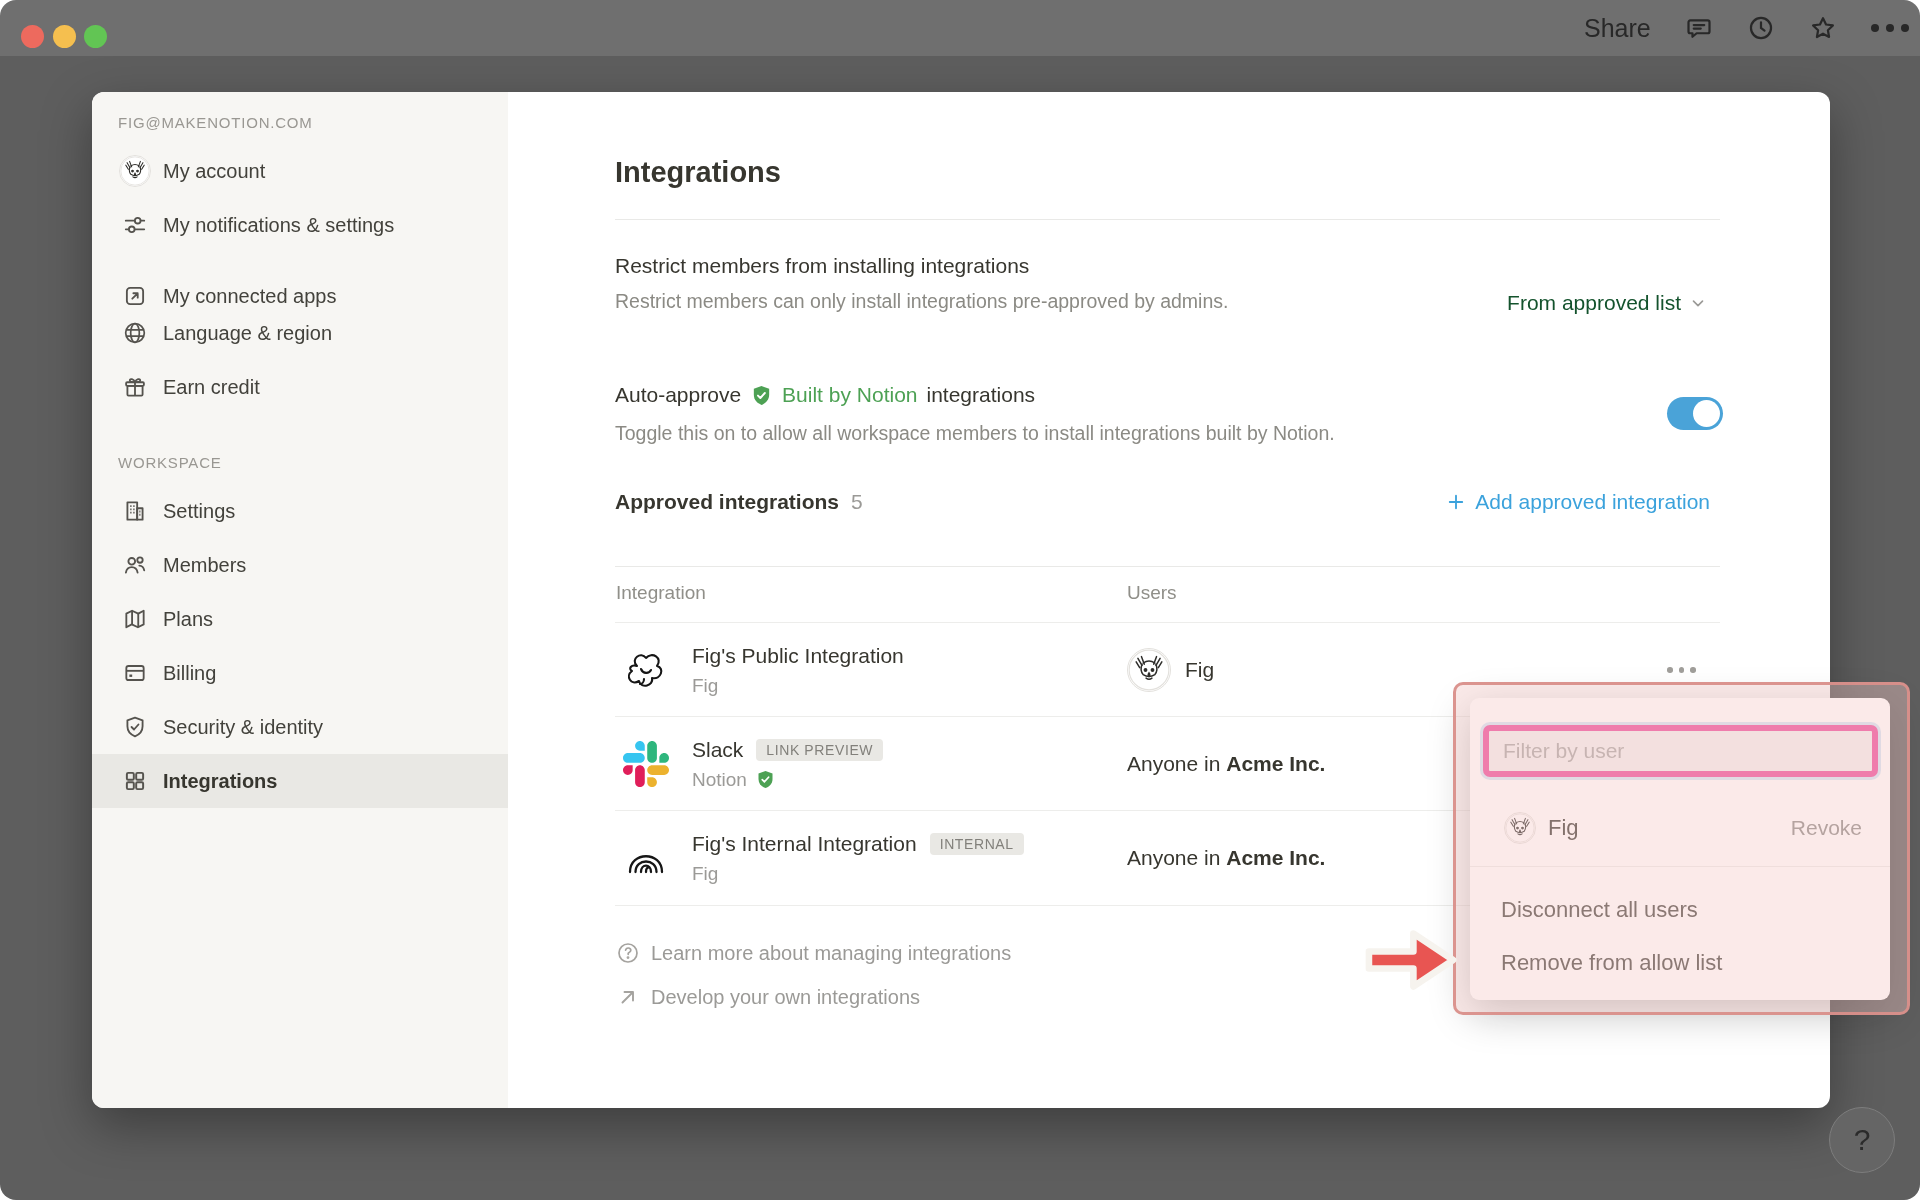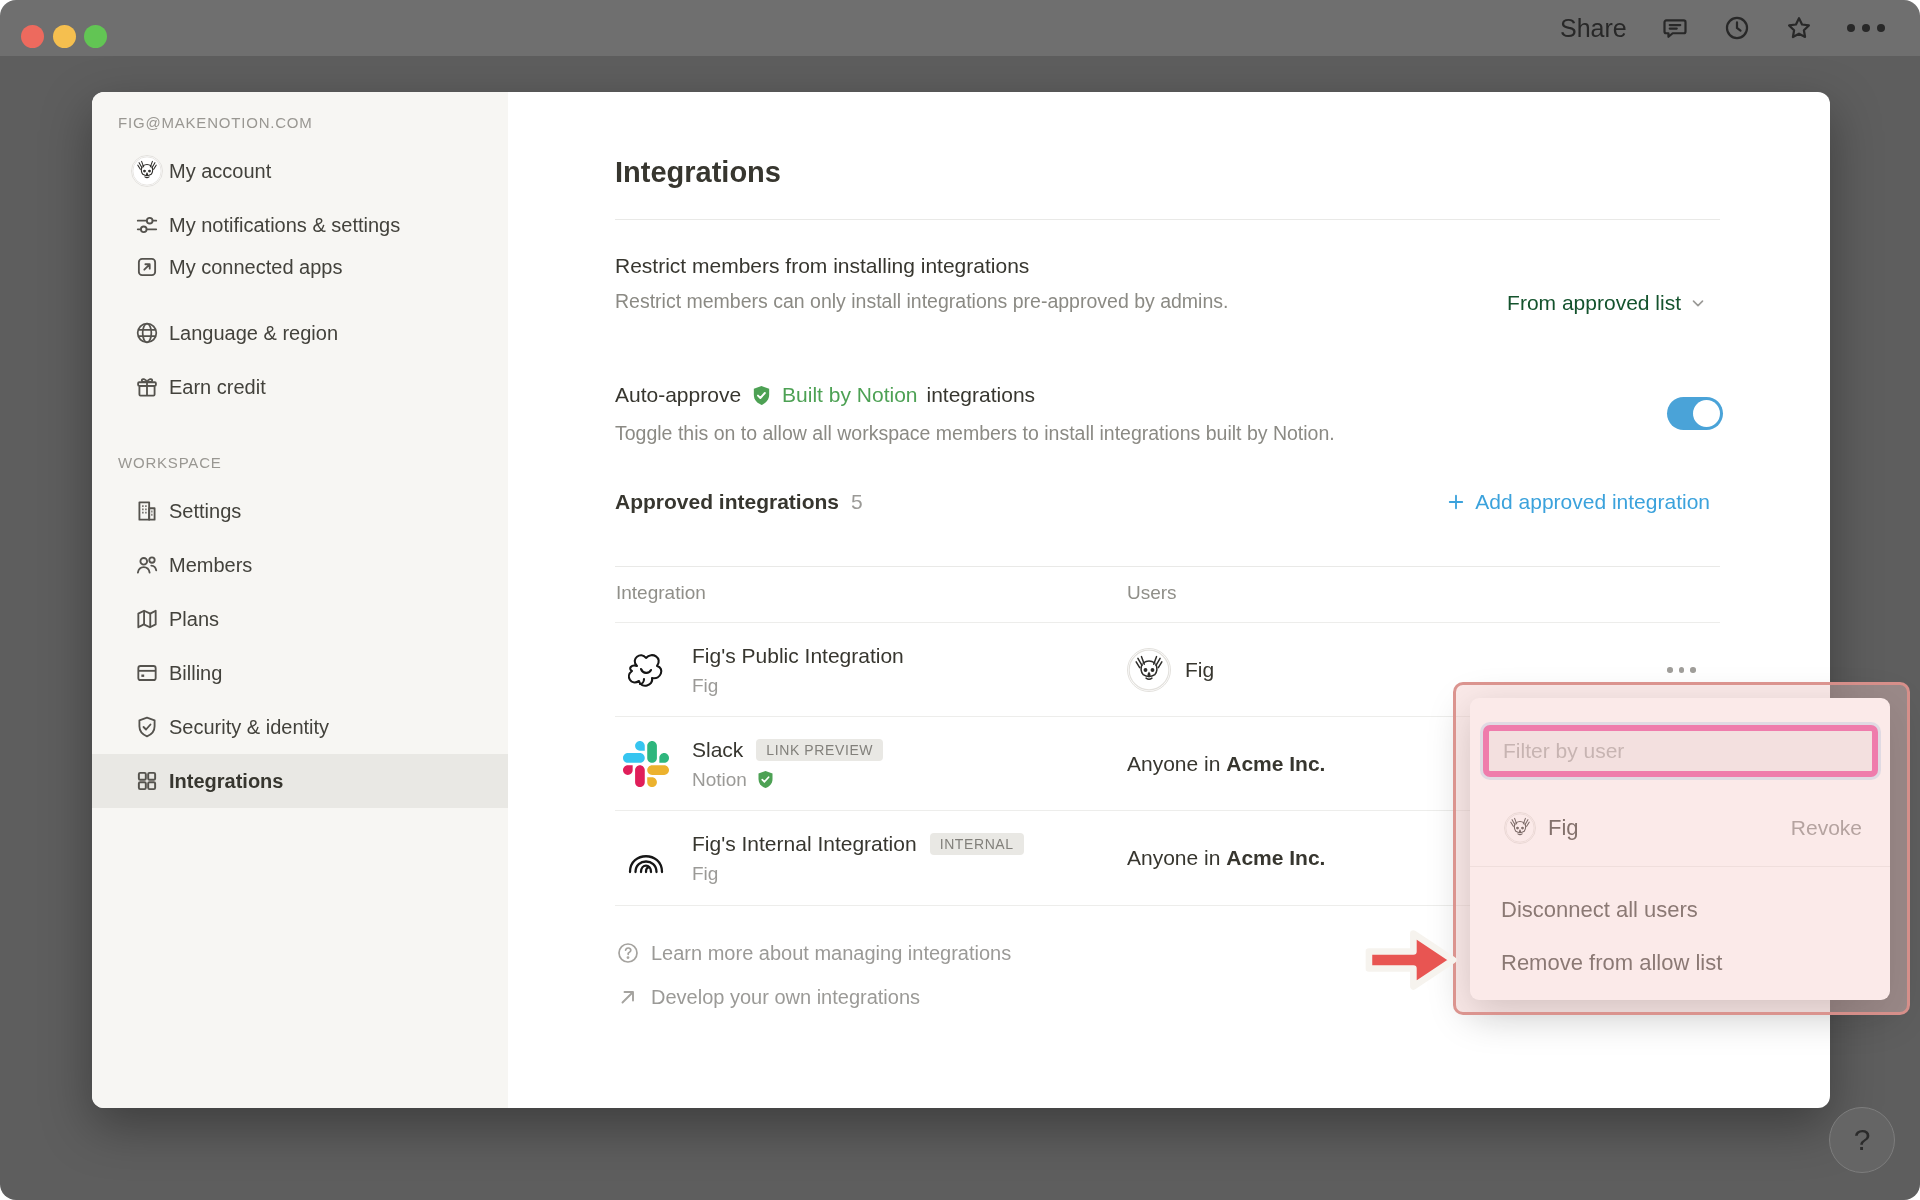--- a/index.html
+++ b/index.html
@@ -8,34 +8,34 @@
   .abs{position:absolute;}
 
   
   .chrome{left:0;top:0;width:1920px;height:56px;background:#6f6f6f;z-index:6;}
   .backdrop{left:0;top:56px;width:1920px;height:1144px;background:#5e5e5e;z-index:0;}
   .tl{width:23px;height:23px;border-radius:50%;top:25px;}
   .tl.red{left:21px;background:#ed6a5e;}
   .tl.yellow{left:53px;background:#f5bf4f;}
   .tl.green{left:84px;background:#62c554;}
   .chrome-right{top:0;left:1560px;height:56px;display:flex;align-items:center;gap:34px;color:#282828;}
-  .share{font-size:25px;font-weight:500;}
+  .share{font-size:25px;font-weight:500;margin-left:24px;}
   .cicon{width:28px;height:28px;display:block;}
   .cdots{display:flex;gap:7px;align-items:center;}
   .cdots i{width:8px;height:8px;border-radius:50%;background:#282828;display:block;}
 
   
   .dialog{left:92px;top:92px;width:1738px;height:1016px;background:#ffffff;border-radius:12px;
           overflow:hidden;z-index:1;box-shadow:0 18px 50px rgba(0,0,0,.35);}
 
   
   .sidebar{left:0;top:0;width:416px;height:1016px;background:#f7f6f3;}
   .sb-email{left:26px;top:22px;font-size:15px;font-weight:500;letter-spacing:.8px;color:#999792;}
-  .sb-item{left:0;width:416px;height:54px;display:flex;align-items:center;padding-left:38px;box-sizing:border-box;
-           gap:5px;font-size:20px;color:#43423c;cursor:pointer;}
+  .sb-item{left:0;width:416px;height:54px;display:flex;align-items:center;padding-left:26px;box-sizing:border-box;
+           gap:11px;font-size:20px;color:#43423c;cursor:pointer;}
   .sb-item .sicon{width:34px;height:34px;display:flex;align-items:center;justify-content:center;color:#55534e;flex:0 0 34px;}
   .sb-item.sel{background:#e9e8e4;font-weight:600;color:#37362f;}
   .sb-label-ws{left:26px;top:362px;font-size:15px;font-weight:500;letter-spacing:.8px;color:#999792;}
   .avatar{width:32px;height:32px;border-radius:50%;background:#fff;border:1px solid #e3e1dd;box-sizing:border-box;display:block;}
 
   
   .main-title{left:615px;top:156px;font-size:29px;font-weight:700;color:#37362f;}
   .hr{left:615px;width:1105px;height:1px;background:#e9e9e7;}
   .sec-h{font-size:21px;font-weight:500;color:#37362f;}
   .sec-sub{font-size:19.5px;color:#8b8a84;line-height:27px;}
@@ -148,21 +148,21 @@
       <div class="abs sb-item" style="top:106px">
         <span class="sicon">
           <svg width="26" height="26" viewBox="0 0 24 24" fill="none" stroke="currentColor" stroke-width="1.7" stroke-linecap="round">
               <path d="M3.5 8h17M3.5 16h17"></path>
               <circle cx="14.5" cy="8" r="2.6" fill="#f7f6f3"></circle>
               <circle cx="9" cy="16" r="2.6" fill="#f7f6f3"></circle>
             </svg>
         </span>
         <span>My notifications &amp; settings</span>
       </div>
-      <div class="abs sb-item" style="top:148px">
+      <div class="abs sb-item" style="top:177px">
         <span class="sicon">
           <svg width="26" height="26" viewBox="0 0 24 24" fill="none" stroke="currentColor" stroke-width="1.7" stroke-linecap="round" stroke-linejoin="round">
               <rect x="4.5" y="4.5" width="15" height="15" rx="3"></rect>
               <path d="M9.5 14.5l5-5M10.5 9.5h4v4"></path>
             </svg>
         </span>
         <span>My connected apps</span>
       </div>
       <div class="abs sb-item" style="top:214px">
         <span class="sicon">

